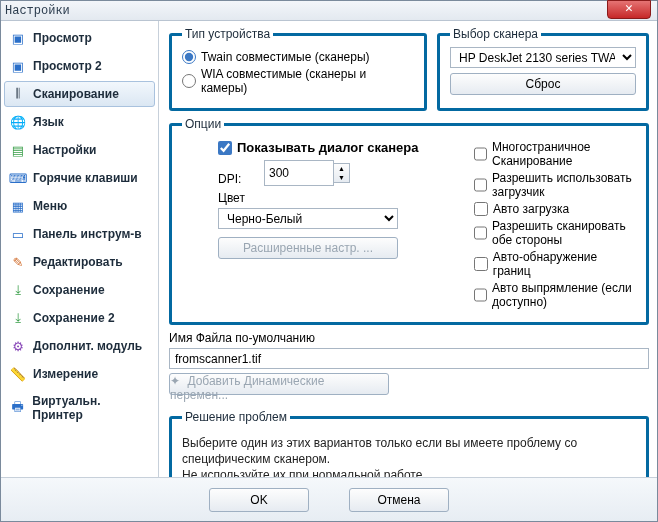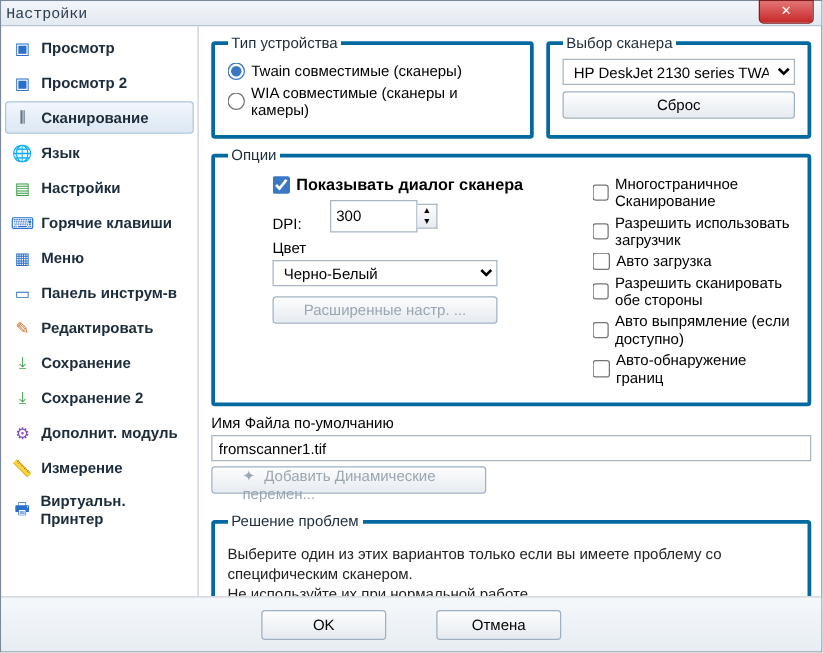--- a/index.html
+++ b/index.html
@@ -343,34 +343,34 @@
             <div class="check-row">
               <input type="checkbox" style="">
               <span>Авто загрузка</span>
             </div>
             <div class="check-row">
               <input type="checkbox" style="">
               <span>Разрешить сканировать обе стороны</span>
             </div>
             <div class="check-row">
               <input type="checkbox" style="">
+              <span>Авто-обнаружение границ</span>
+            </div>
+            <div class="check-row">
+              <input type="checkbox" style="">
               <span>Авто выпрямление (если доступно)</span>
-            </div>
-            <div class="check-row">
-              <input type="checkbox" style="">
-              <span>Авто-обнаружение границ</span>
             </div>
           </div>
         </div>
       </fieldset>
 
       <div class="section-label">Имя Файла по-умолчанию</div>
       <input class="txt" type="text" value="fromscanner1.tif" style="">
       <div style="height:4px"></div>
-      <button class="btn disabled" style="width:220px; text-align:left; padding-left:24px">
+      <button class="btn disabled" style="width:220px; text-align:left; padding-left:0">
         <span style="color:#9aa6b2; margin-right:4px">✦</span>
         <span style="color:#9aa6b2">Добавить Динамические перемен...</span>
       </button>
 
       <fieldset class="group" style="margin-top:8px">
         <legend>Решение проблем</legend>
         <div class="help-text" style="white-space:pre-line">Выберите один из этих вариантов только если вы имеете проблему со специфическим сканером.
 Не используйте их при нормальной работе.</div>
         <div class="variant-row">
           <div class="check-row">

